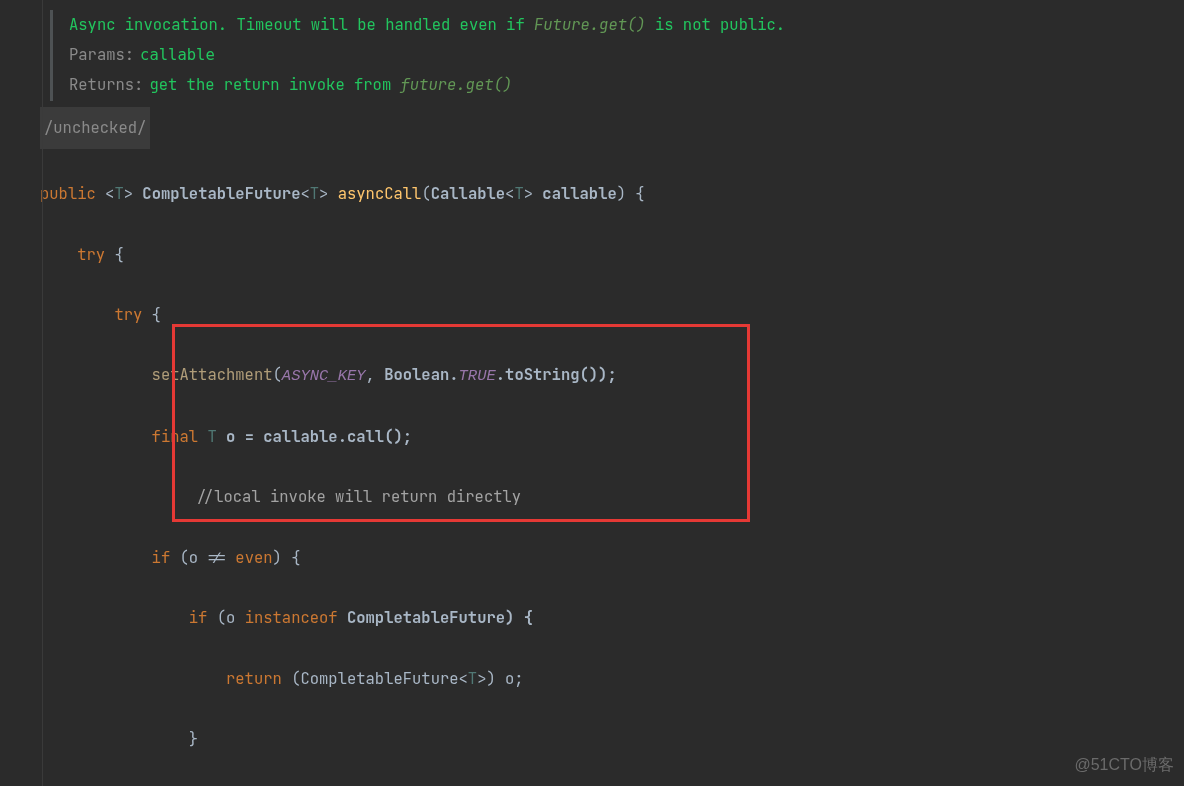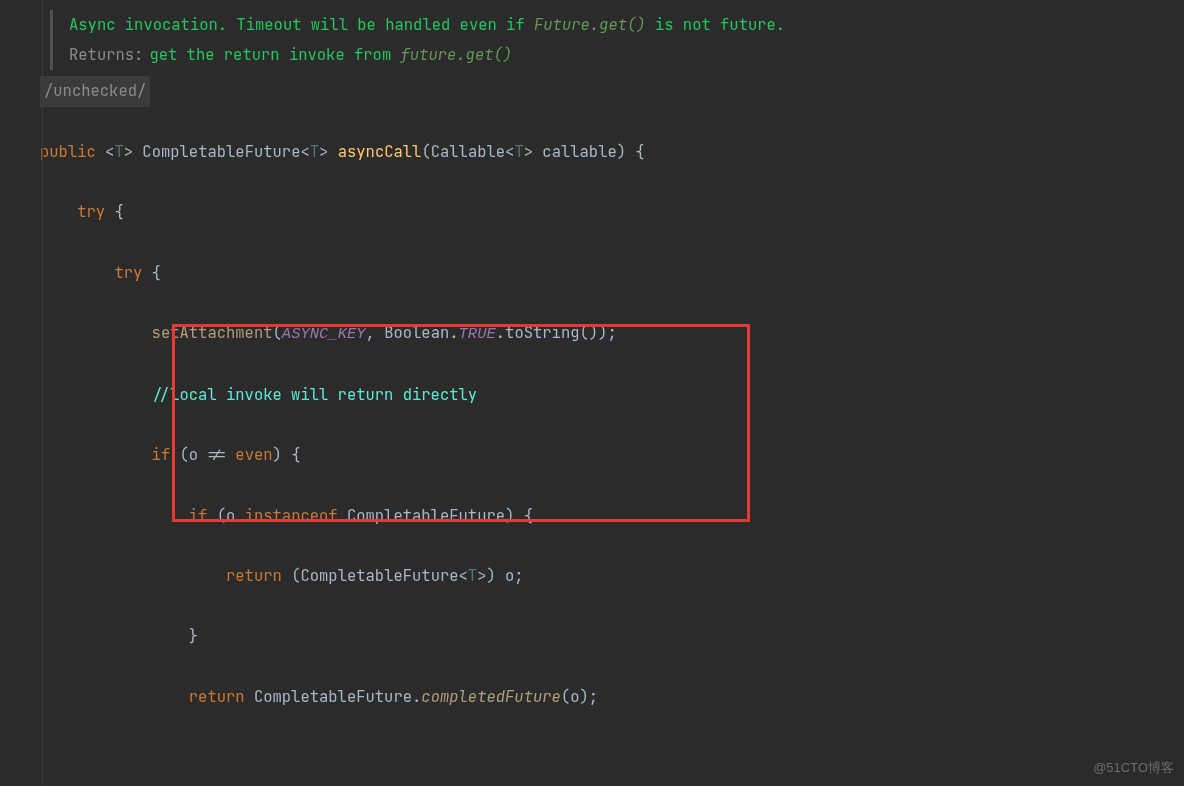--- a/index.html
+++ b/index.html
@@ -20,82 +20,86 @@
     padding-left: 16px;
     margin-bottom: 6px;
   }
   .doc-green { color: #22c55e; }
   .doc-code { color: #629755; font-style: italic; text-align: right; }
   .doc-label { color: #8a8a8a; margin-right: 6px; }
   .annotation {
     background: #3b3b3b;
     color: #8a8a8a;
     display: inline-block;
-    padding: 0 4px;
+    padding: 6px 4px;
     margin-left: 40px;
   }
   .code-area { margin-left: 40px; white-space: pre; }
   .kw { color: #cc7832; }
-  .type { color: #a9b7c6; }
+  .type { color: #a9b7c6; font-weight: bold; }
   .generic { color: #507874; }
   .method-def { color: #ffc66d; }
   .call { color: #b09d79; }
   .static-call { color: #b09d79; font-style: italic; }
   .const-italic { color: #9876aa; font-style: italic; font-family: Liberation Mono, monospace; }
-  .comment { color: #5eead4; }
+  .comment { color: #a3a3a3; margin-left: 44px; }
   .paren { color: #a9b7c6; }
   .red-box {
     border: 3px solid #e53935;
     position: absolute;
     left: 172px;
     top: 324px;
     width: 578px;
     height: 198px;
     pointer-events: none;
   }
   .watermark {
     position: absolute;
     right: 10px;
     bottom: 6px;
     color: #6b6b6b;
-    font-size: 13px;
+    font-size: 16px;
     font-family: sans-serif;
   }
   .gutter-line {
     position: absolute;
     left: 42px;
     top: 0;
     bottom: 0;
     width: 1px;
     background: #3a3a3a;
   }
 </style>
 </head>
 <body>
 
 
 
 <div class="gutter-line"></div>
 
 <div class="doc-block">
   <div>
-    <span class="doc-green">Async invocation. Timeout will be handled even if </span><span class="doc-code">Future.get()</span><span class="doc-green"> is not future.</span>
+    <span class="doc-green">Async invocation. Timeout will be handled even if </span><span class="doc-code">Future.get()</span><span class="doc-green"> is not public.</span>
+  </div>
+  <div>
+    <span class="doc-label">Params:</span><span class="doc-green" style="font-family:monospace">callable</span>
   </div>
   <div>
     <span class="doc-label">Returns:</span><span class="doc-green">get the return invoke from </span><span class="doc-code">future.get()</span>
   </div>
 </div>
 
 <span class="annotation">/unchecked/</span>
 
 <div class="code-area">
 <div><span class="kw">public </span><span class="paren">&lt;</span><span class="generic">T</span><span class="paren">&gt; </span><span class="type">CompletableFuture</span><span class="paren">&lt;</span><span class="generic">T</span><span class="paren">&gt; </span><span class="method-def">asyncCall</span><span class="paren">(</span><span class="type">Callable</span><span class="paren">&lt;</span><span class="generic">T</span><span class="paren">&gt; </span><span class="type">callable</span><span class="paren">) {</span></div>
 <div>    <span class="kw">try </span><span class="paren">{</span></div>
 <div>        <span class="kw">try </span><span class="paren">{</span></div>
 <div><span>            </span><span class="call">setAttachment</span><span class="paren">(</span><span class="const-italic">ASYNC_KEY</span><span class="paren">, </span><span class="type">Boolean.</span><span class="const-italic">TRUE</span><span class="type">.toString());</span></div>
+<div><span>            </span><span class="kw">final </span><span class="generic">T </span><span class="type">o = callable.call();</span></div>
 <div><span>            </span><span class="comment">//local invoke will return directly</span></div>
 <div><span>            </span><span class="kw">if </span><span class="paren">(o != </span><span class="kw">even</span><span class="paren">) {</span></div>
 <div><span>                </span><span class="kw">if </span><span class="paren">(o </span><span class="kw">instanceof </span><span class="type">CompletableFuture) {</span></div>
 <div><span>                    </span><span class="kw">return </span><span class="paren">(CompletableFuture</span><span class="paren">&lt;</span><span class="generic">T</span><span class="paren">&gt;</span><span class="paren">) o;</span></div>
 <div><span>                </span><span class="paren">}</span></div>
 <div><span>                </span><span class="kw">return </span><span class="type">CompletableFuture.</span><span class="static-call">completedFuture</span><span class="paren">(o);</span></div>
 
 
 
 

